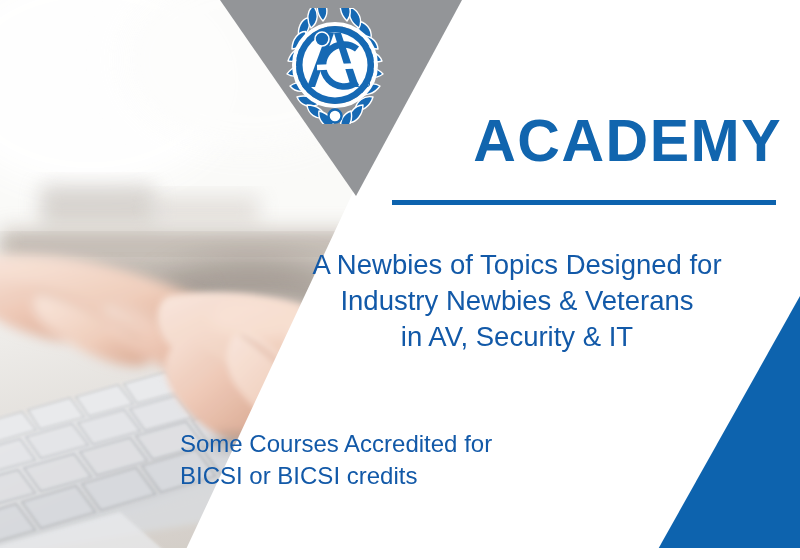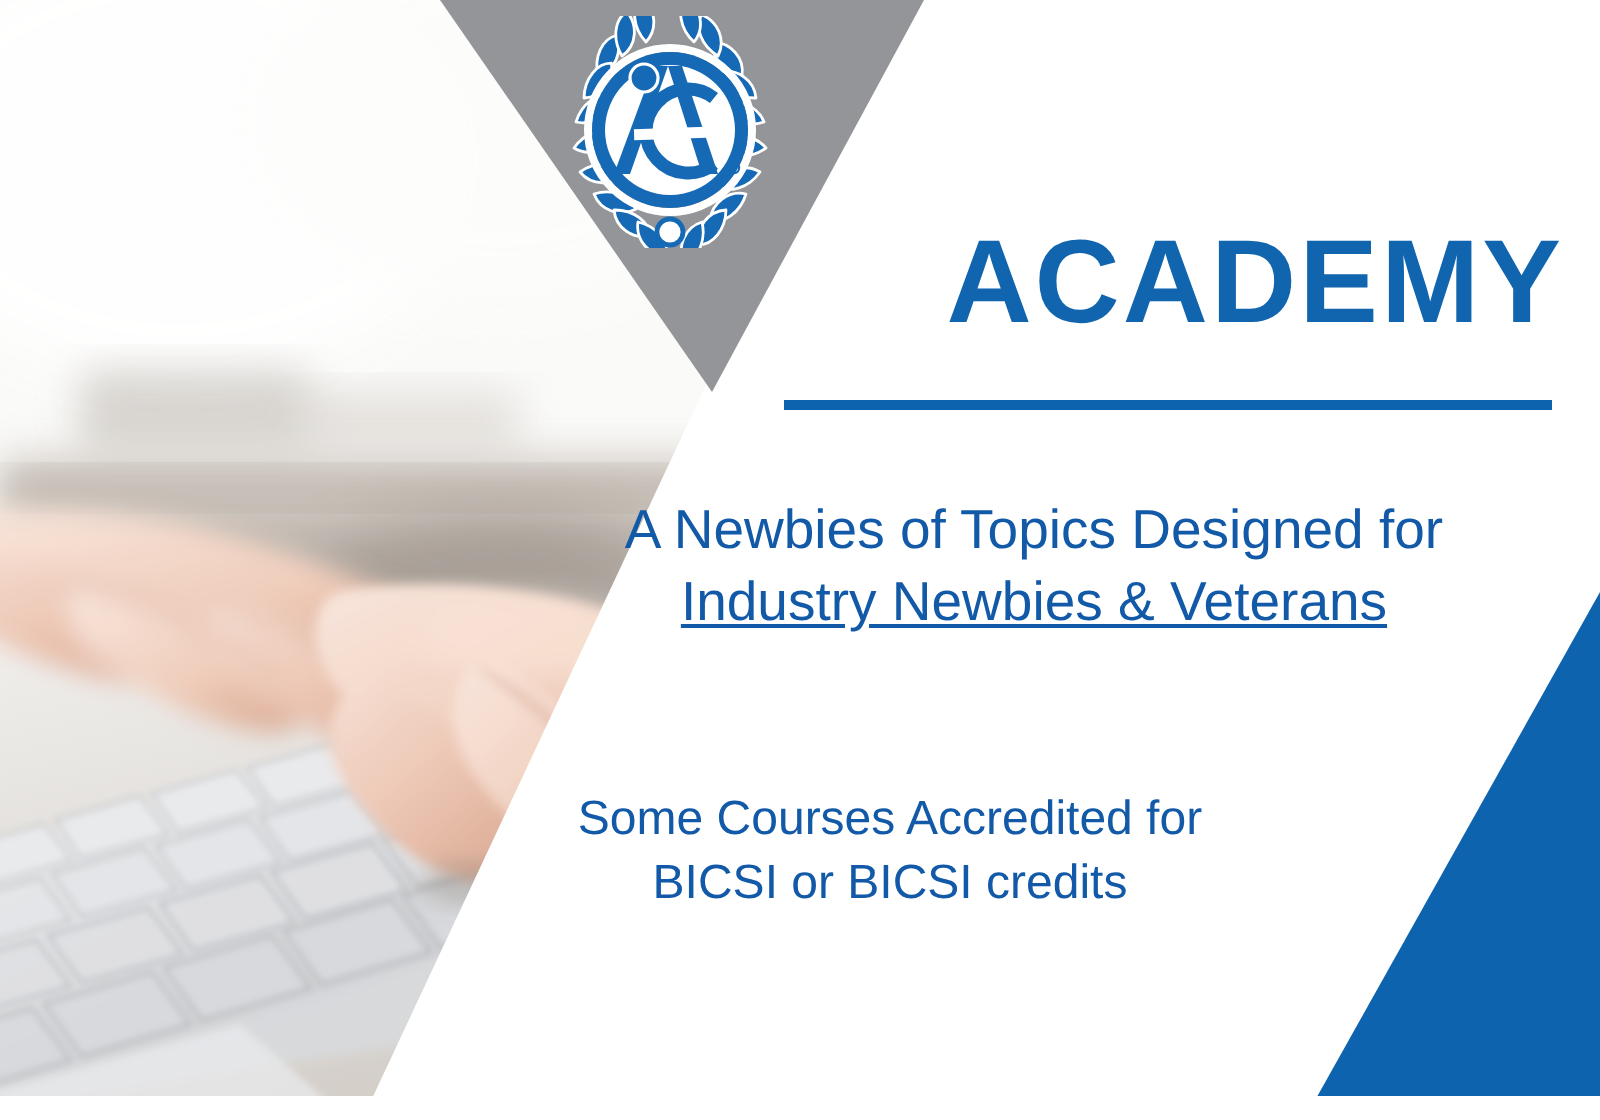--- a/index.html
+++ b/index.html
@@ -103,29 +103,28 @@
     position: absolute;
     left: 250px;
     top: 247px;
     width: 534px;
     text-align: center;
     font-size: 27.5px;
     color: #1259A8;
     line-height: 1.31;
   }
   .subhead .l1 { display: block; }
-  .subhead .l2 { display: block; text-decoration: underline; }
+  .subhead .l2 { display: block; }
   .subhead .l3 { display: block; }
 
   .accred {
     position: absolute;
     left: 180px;
-    top: 394px;
+    top: 428px;
     width: 530px;
-    text-align: center;
     font-size: 24px;
     color: #1259A8;
     line-height: 1.35;
   }
   .accred .a1 { display: block; }
   .accred .a2 { display: block; }
 </style>
 </head>
 <body>
 
@@ -391,20 +390,21 @@
       <circle cx="90" cy="76" r="2.6" fill="none" stroke="#1669B4" stroke-width="1"></circle>
     </svg>
   </div>
 
   <div class="headline">ACADEMY</div>
   <div class="rule"></div>
 
   <div class="subhead">
     <span class="l1">A Newbies of Topics Designed for</span>
     <span class="l2">Industry Newbies &amp; Veterans</span>
+    <span class="l3">in AV, Security &amp; IT</span>
   </div>
 
   <div class="accred">
     <span class="a1">Some Courses Accredited for</span>
     <span class="a2">BICSI or BICSI credits</span>
   </div>
 
 </div>
 
 </body></html>

